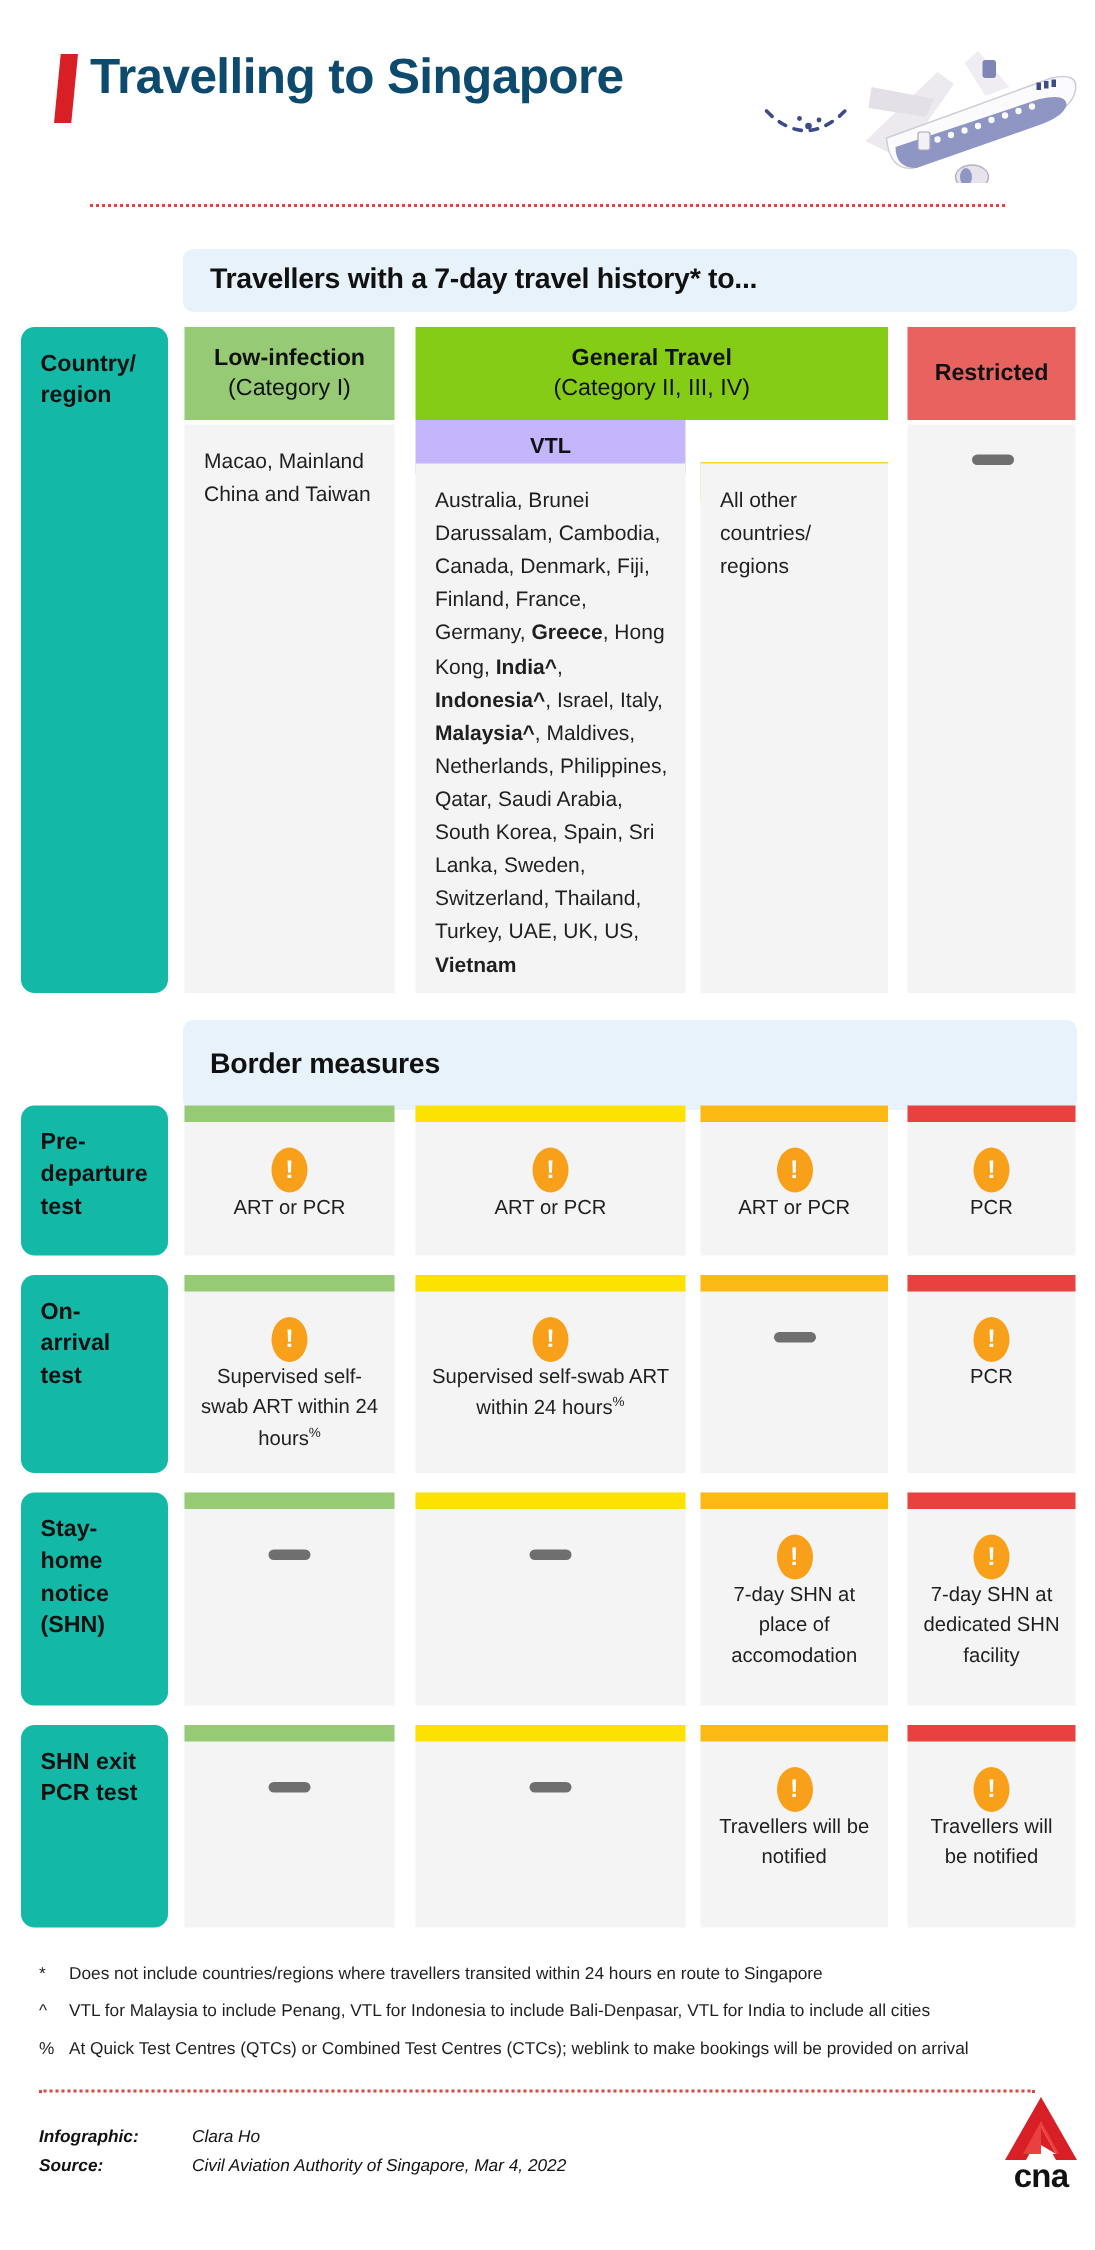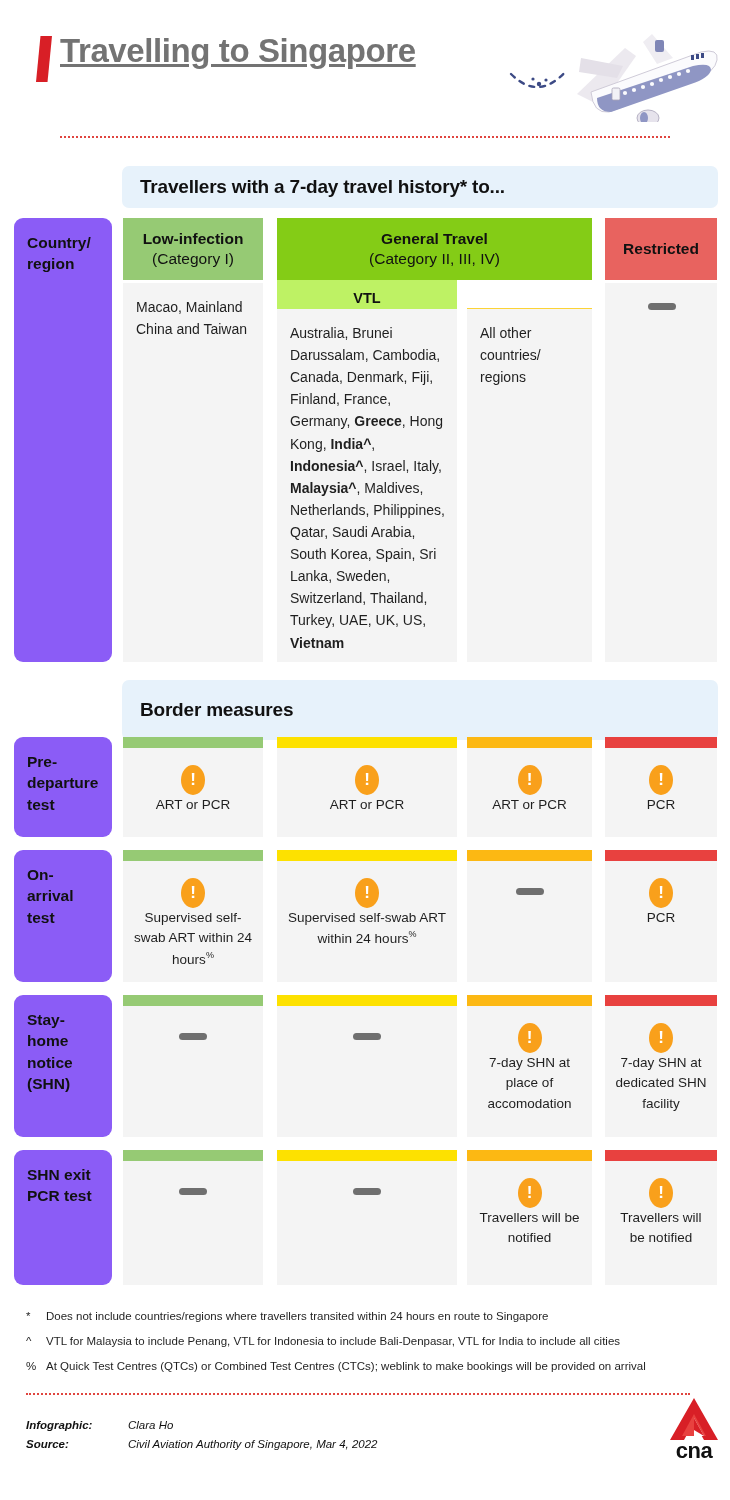--- a/index.html
+++ b/index.html
@@ -16,21 +16,21 @@
   .hdr { position: absolute; left: 0; top: 0; width: 730px; height: 150px; }
   .hdr-bar {
     position: absolute; left: 36px; top: 36px;
     width: 16px; height: 46px;
     background: #d81f26;
     clip-path: polygon(28% 0, 100% 0, 72% 100%, 0 100%);
   }
   .hdr-title {
     position: absolute; left: 60px; top: 32px;
     font-size: 33px; font-weight: bold; letter-spacing: -0.4px;
-    color: #737373; white-space: nowrap; text-decoration: underline;
+    color: #0c4a6e; white-space: nowrap;
   }
   .hdr-sub {
     position: absolute; left: 62px; top: 83px;
     font-size: 19px; font-weight: normal; color: #1c1c1c;
     letter-spacing: -0.2px; white-space: nowrap;
   }
   .hdr-rule {
     position: absolute; left: 60px; top: 136px; width: 610px; height: 0;
     border-top: 2px dotted #e0453f;
   }
@@ -45,21 +45,21 @@
     padding-left: 18px;
     font-size: 19px; font-weight: bold; color: #111;
     letter-spacing: -0.2px;
   }
   #banner-travellers { left: 122px; top: 166px; width: 596px; height: 42px; }
   #banner-measures   { left: 122px; top: 680px; width: 596px; height: 60px; }
 
   
   .side-label {
     position: absolute;
-    background: #8b5cf6;
+    background: #14b8a6;
     border-radius: 9px;
     padding: 14px 0 0 13px;
     font-size: 15.5px; font-weight: bold; line-height: 1.38;
     color: #111;
   }
 
   
   .cat-head {
     position: absolute;
     display: flex; flex-direction: column;
@@ -194,21 +194,21 @@
     <div class="l2">(Category I)</div>
   </div>
   <div class="cat-body" style="left:123px; top:283px; width:140px; height:379px;">
     <span>Macao, Mainland China and Taiwan</span>
   </div>
 
   <div class="cat-head" style="left:277px; top:218px; width:315px; height:62px; background:#84cc16;">
     <div class="l1">General Travel</div>
     <div class="l2">(Category II, III, IV)</div>
   </div>
-  <div class="sub-head" style="left:277px; top:280px; width:180px; height:36px; background:#bef264;">VTL</div>
+  <div class="sub-head" style="left:277px; top:280px; width:180px; height:36px; background:#c4b5fd;">VTL</div>
   <div class="cat-body" style="left:277px; top:309px; width:180px; height:353px;">
     <span id="vtl-body">Australia, Brunei Darussalam, Cambodia, Canada, Denmark, Fiji, Finland, France, Germany, <b>Greece</b>, Hong Kong, <b>India^</b>, <b>Indonesia^</b>, Israel, Italy, <b>Malaysia^</b>, Maldives, Netherlands, Philippines, Qatar, Saudi Arabia, South Korea, Spain, Sri Lanka, Sweden, Switzerland, Thailand, Turkey, UAE, UK, US, <b>Vietnam</b></span>
   </div>
   <div class="sub-head" style="left:467px; top:280px; width:125px; height:26px; background:#fcd336;margin-top:28px;">Non-VTL</div>
   <div class="cat-body" style="left:467px; top:309px; width:125px; height:353px;">
     <span>All other countries/ regions</span>
   </div>
 
   <div class="cat-head" style="left:605px; top:218px; width:112px; height:62px; background:#e8635f;">
     <div class="l1">Restricted</div>

